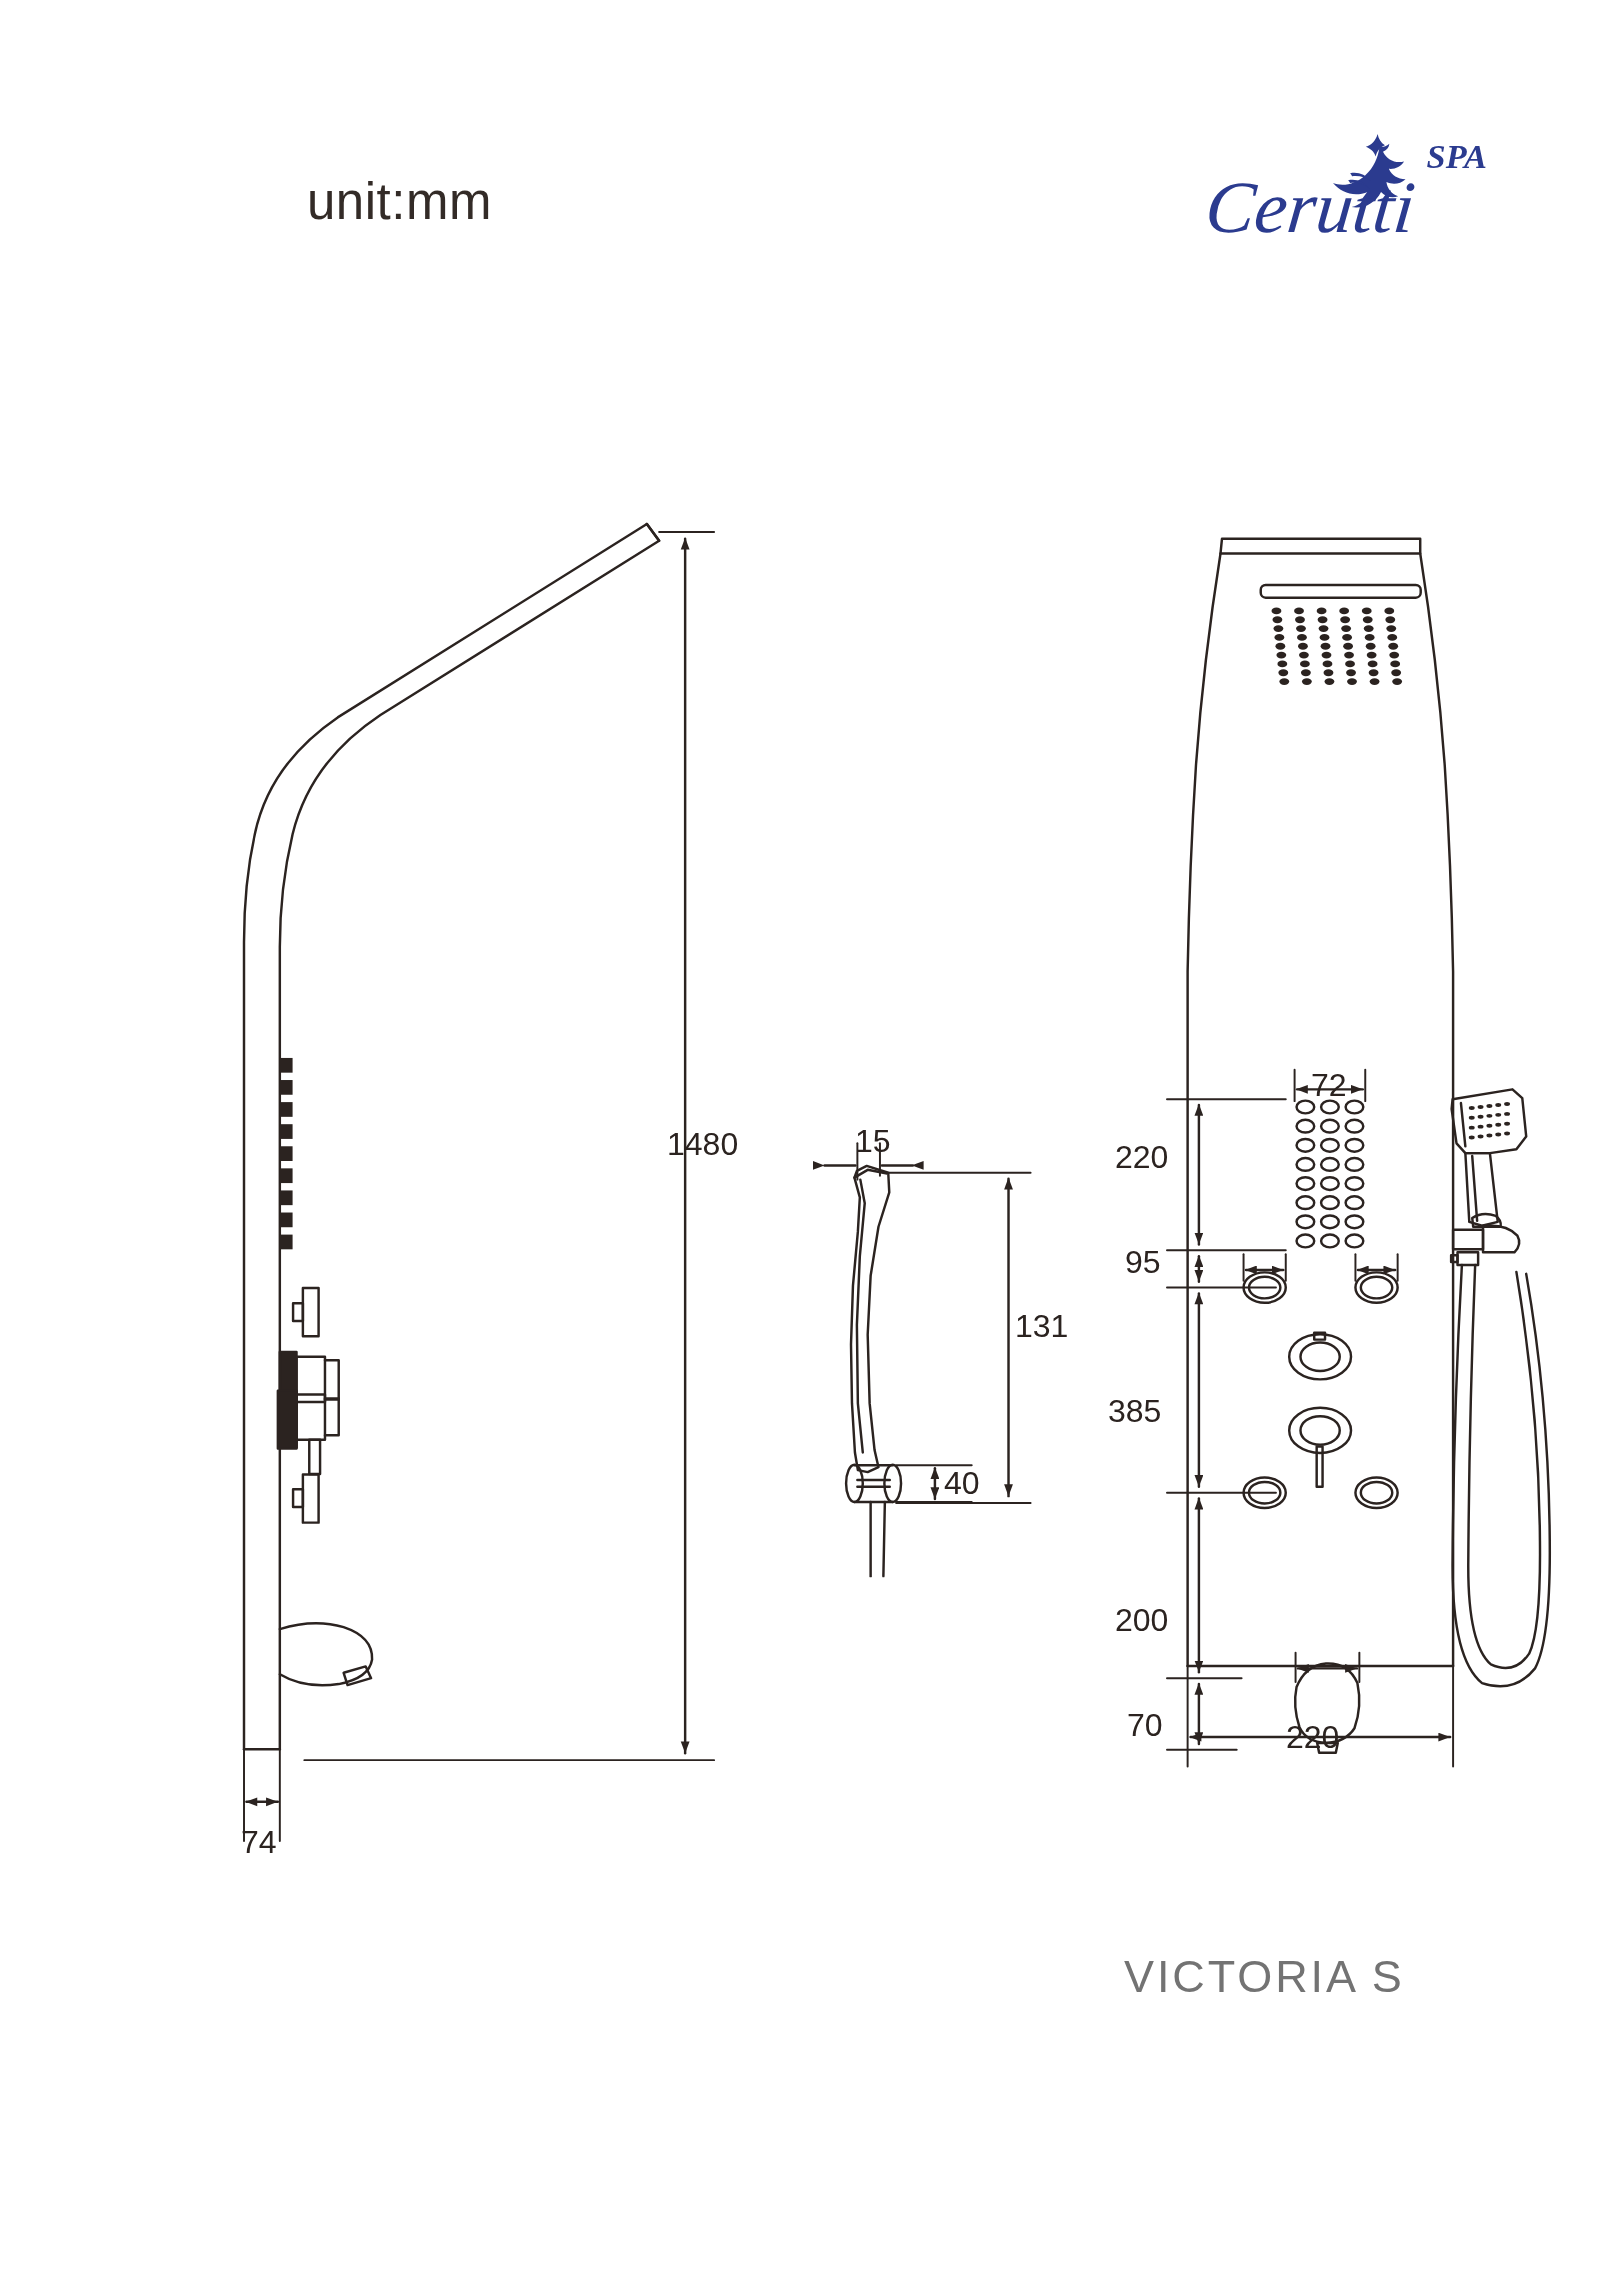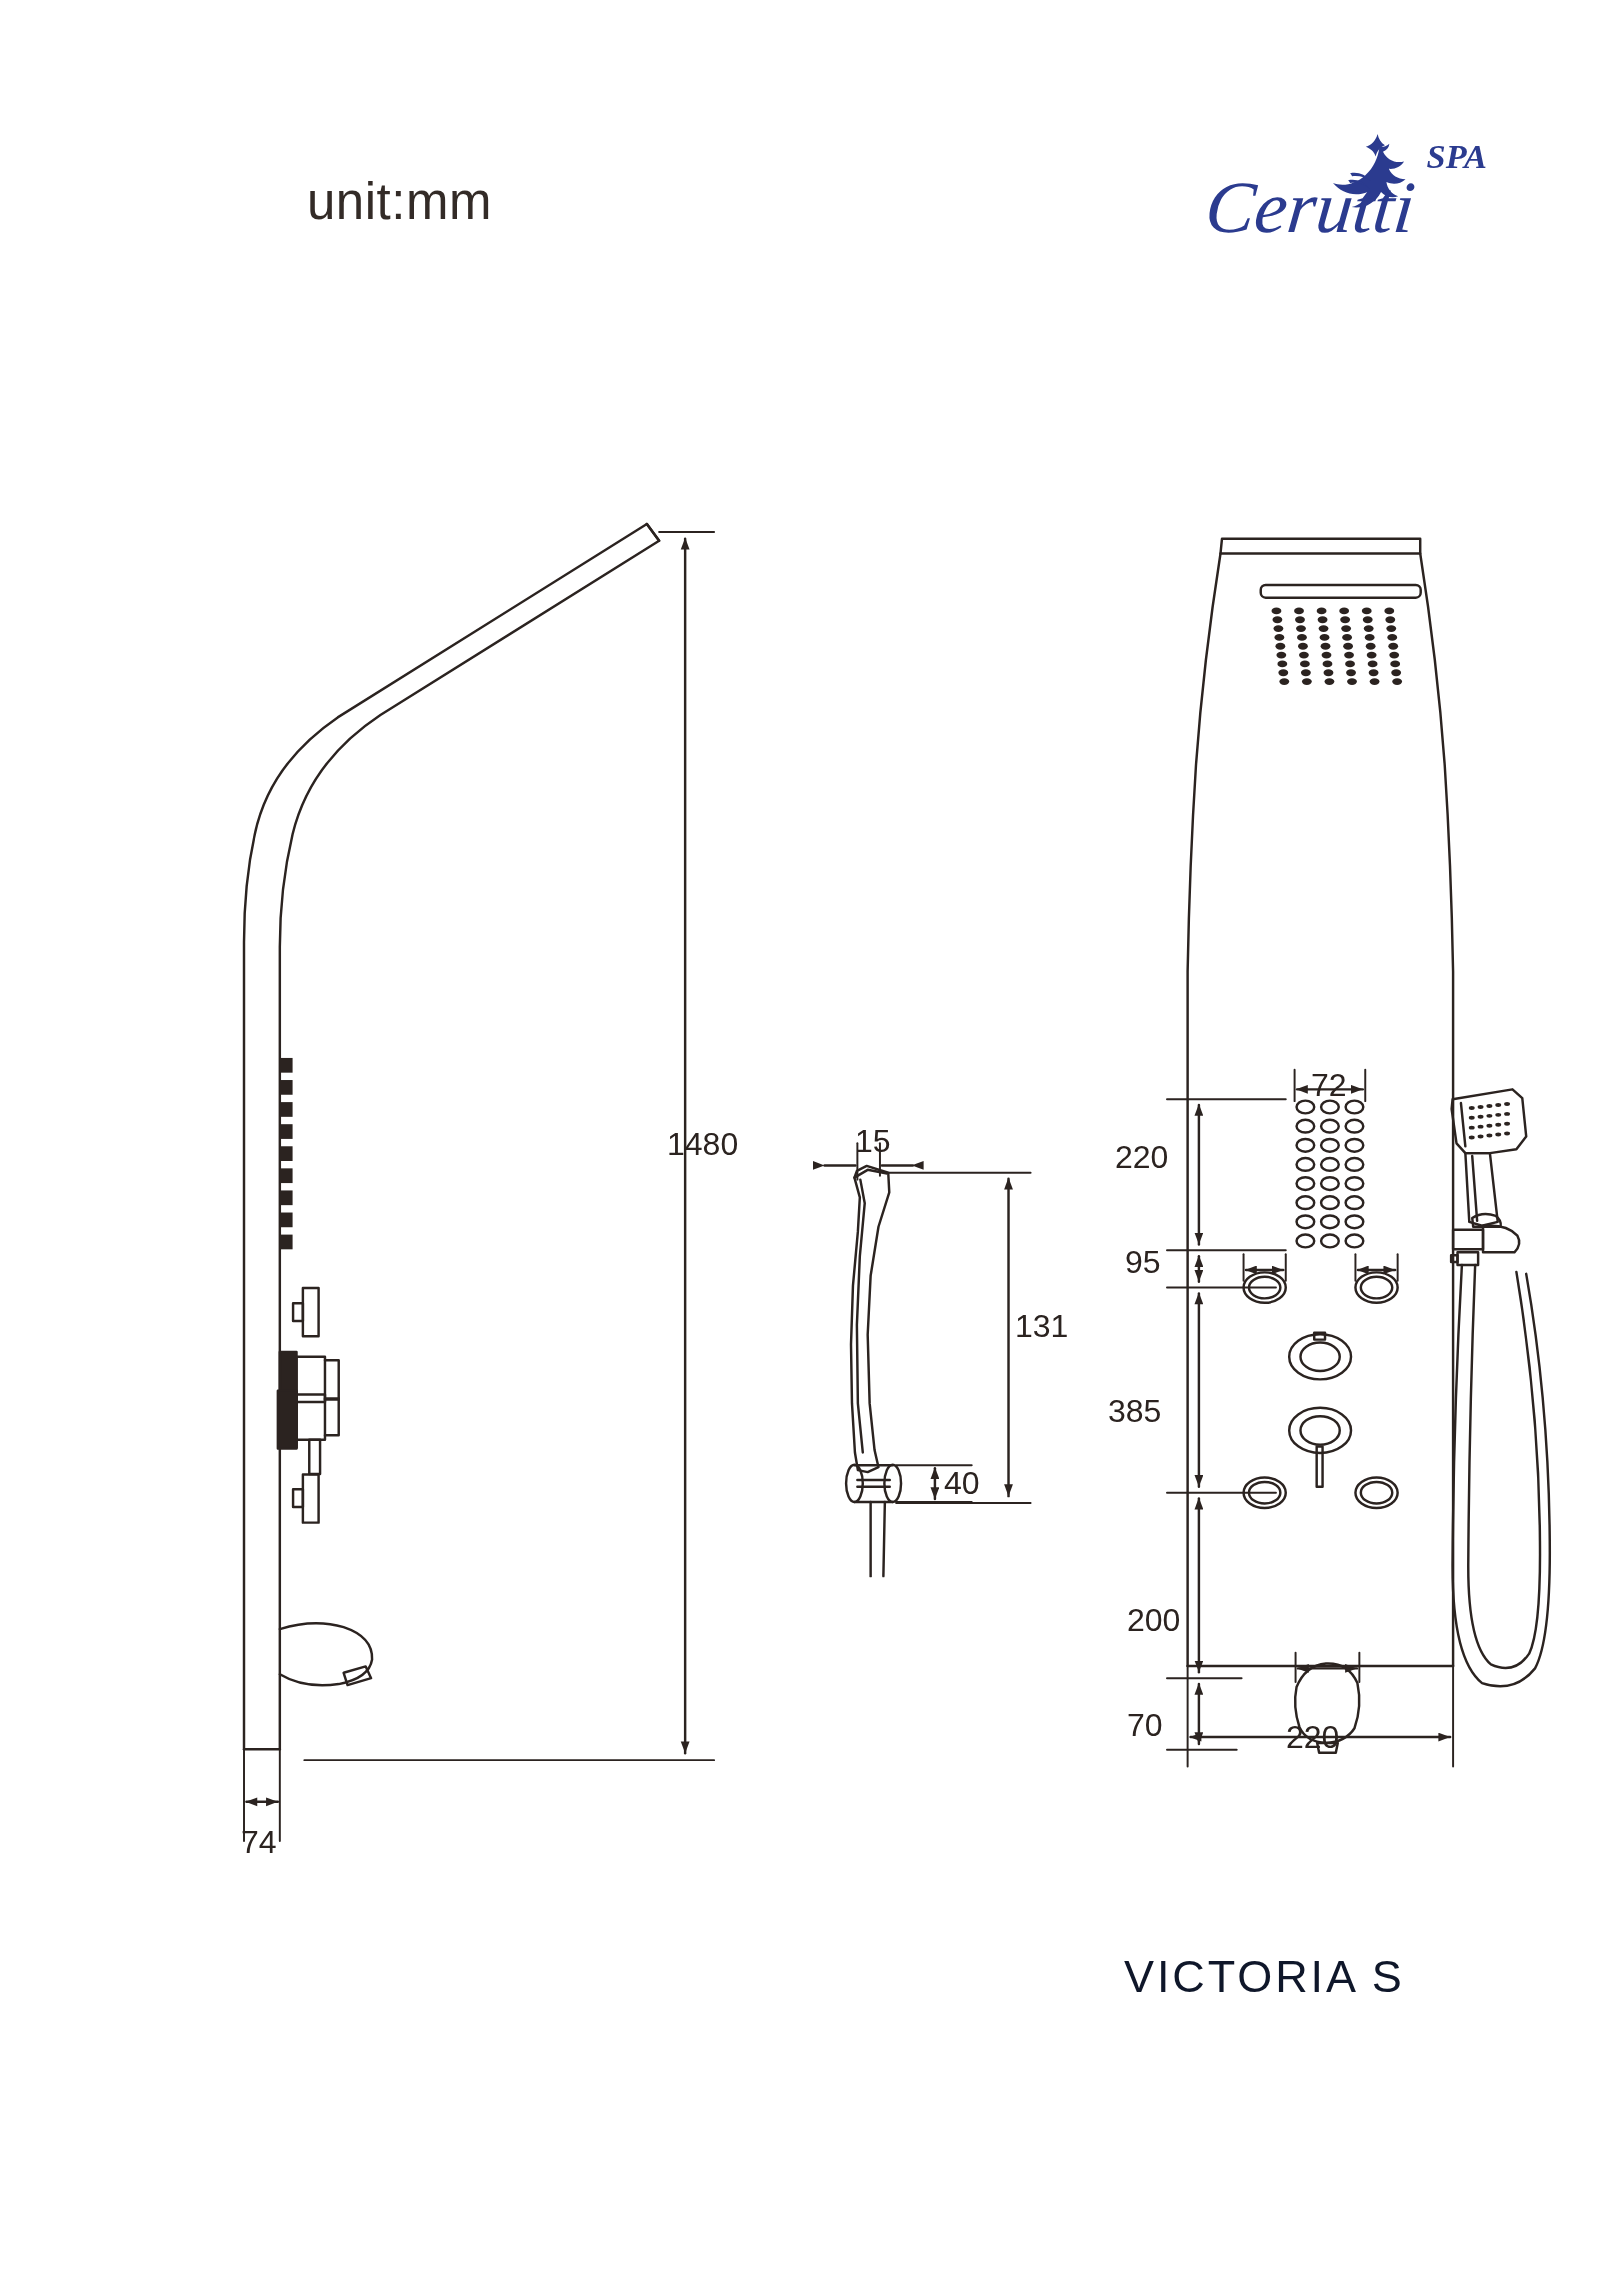--- a/index.html
+++ b/index.html
@@ -13,21 +13,21 @@
     position:absolute;left:307px;top:172px;
     font-size:51px;letter-spacing:0.5px;color:#332b27;
     white-space:nowrap;
   }
   .logo{
     position:absolute;left:1205px;top:125px;width:304px;height:123px;
   }
   .logo svg{display:block;width:100%;height:100%;}
   .model-name{
     position:absolute;left:1124px;top:1951px;
-    font-size:45px;letter-spacing:2.9px;color:#0f172a;white-space:nowrap;
+    font-size:45px;letter-spacing:2.9px;color:#737373;white-space:nowrap;
   }
   .canvas{position:absolute;left:0;top:0;width:1623px;height:2295px;}
   .canvas svg{display:block;width:1623px;height:2295px;}
   .dimtxt{
     position:absolute;font-size:32px;color:#2b2320;white-space:nowrap;
     letter-spacing:0px;
   }
 </style>
 </head>
 <body>
@@ -435,20 +435,20 @@
   <div class="dimtxt" style="left:944px;top:1465px;">40</div>
 
   <div class="dimtxt" style="left:1311px;top:1039px;margin-top:28px;">72</div>
 
   <div class="dimtxt" style="left:1115px;top:1139px;">220</div>
 
   <div class="dimtxt" style="left:1125px;top:1244px;">95</div>
 
   <div class="dimtxt" style="left:1108px;top:1393px;">385</div>
 
-  <div class="dimtxt" style="left:1115px;top:1602px;margin-left:12px;">200</div>
+  <div class="dimtxt" style="left:1115px;top:1602px;">200</div>
 
   <div class="dimtxt" style="left:1127px;top:1707px;">70</div>
 
   <div class="dimtxt" style="left:1286px;top:1719px;">220</div>
 
 </div>
 
 
 </body></html>

